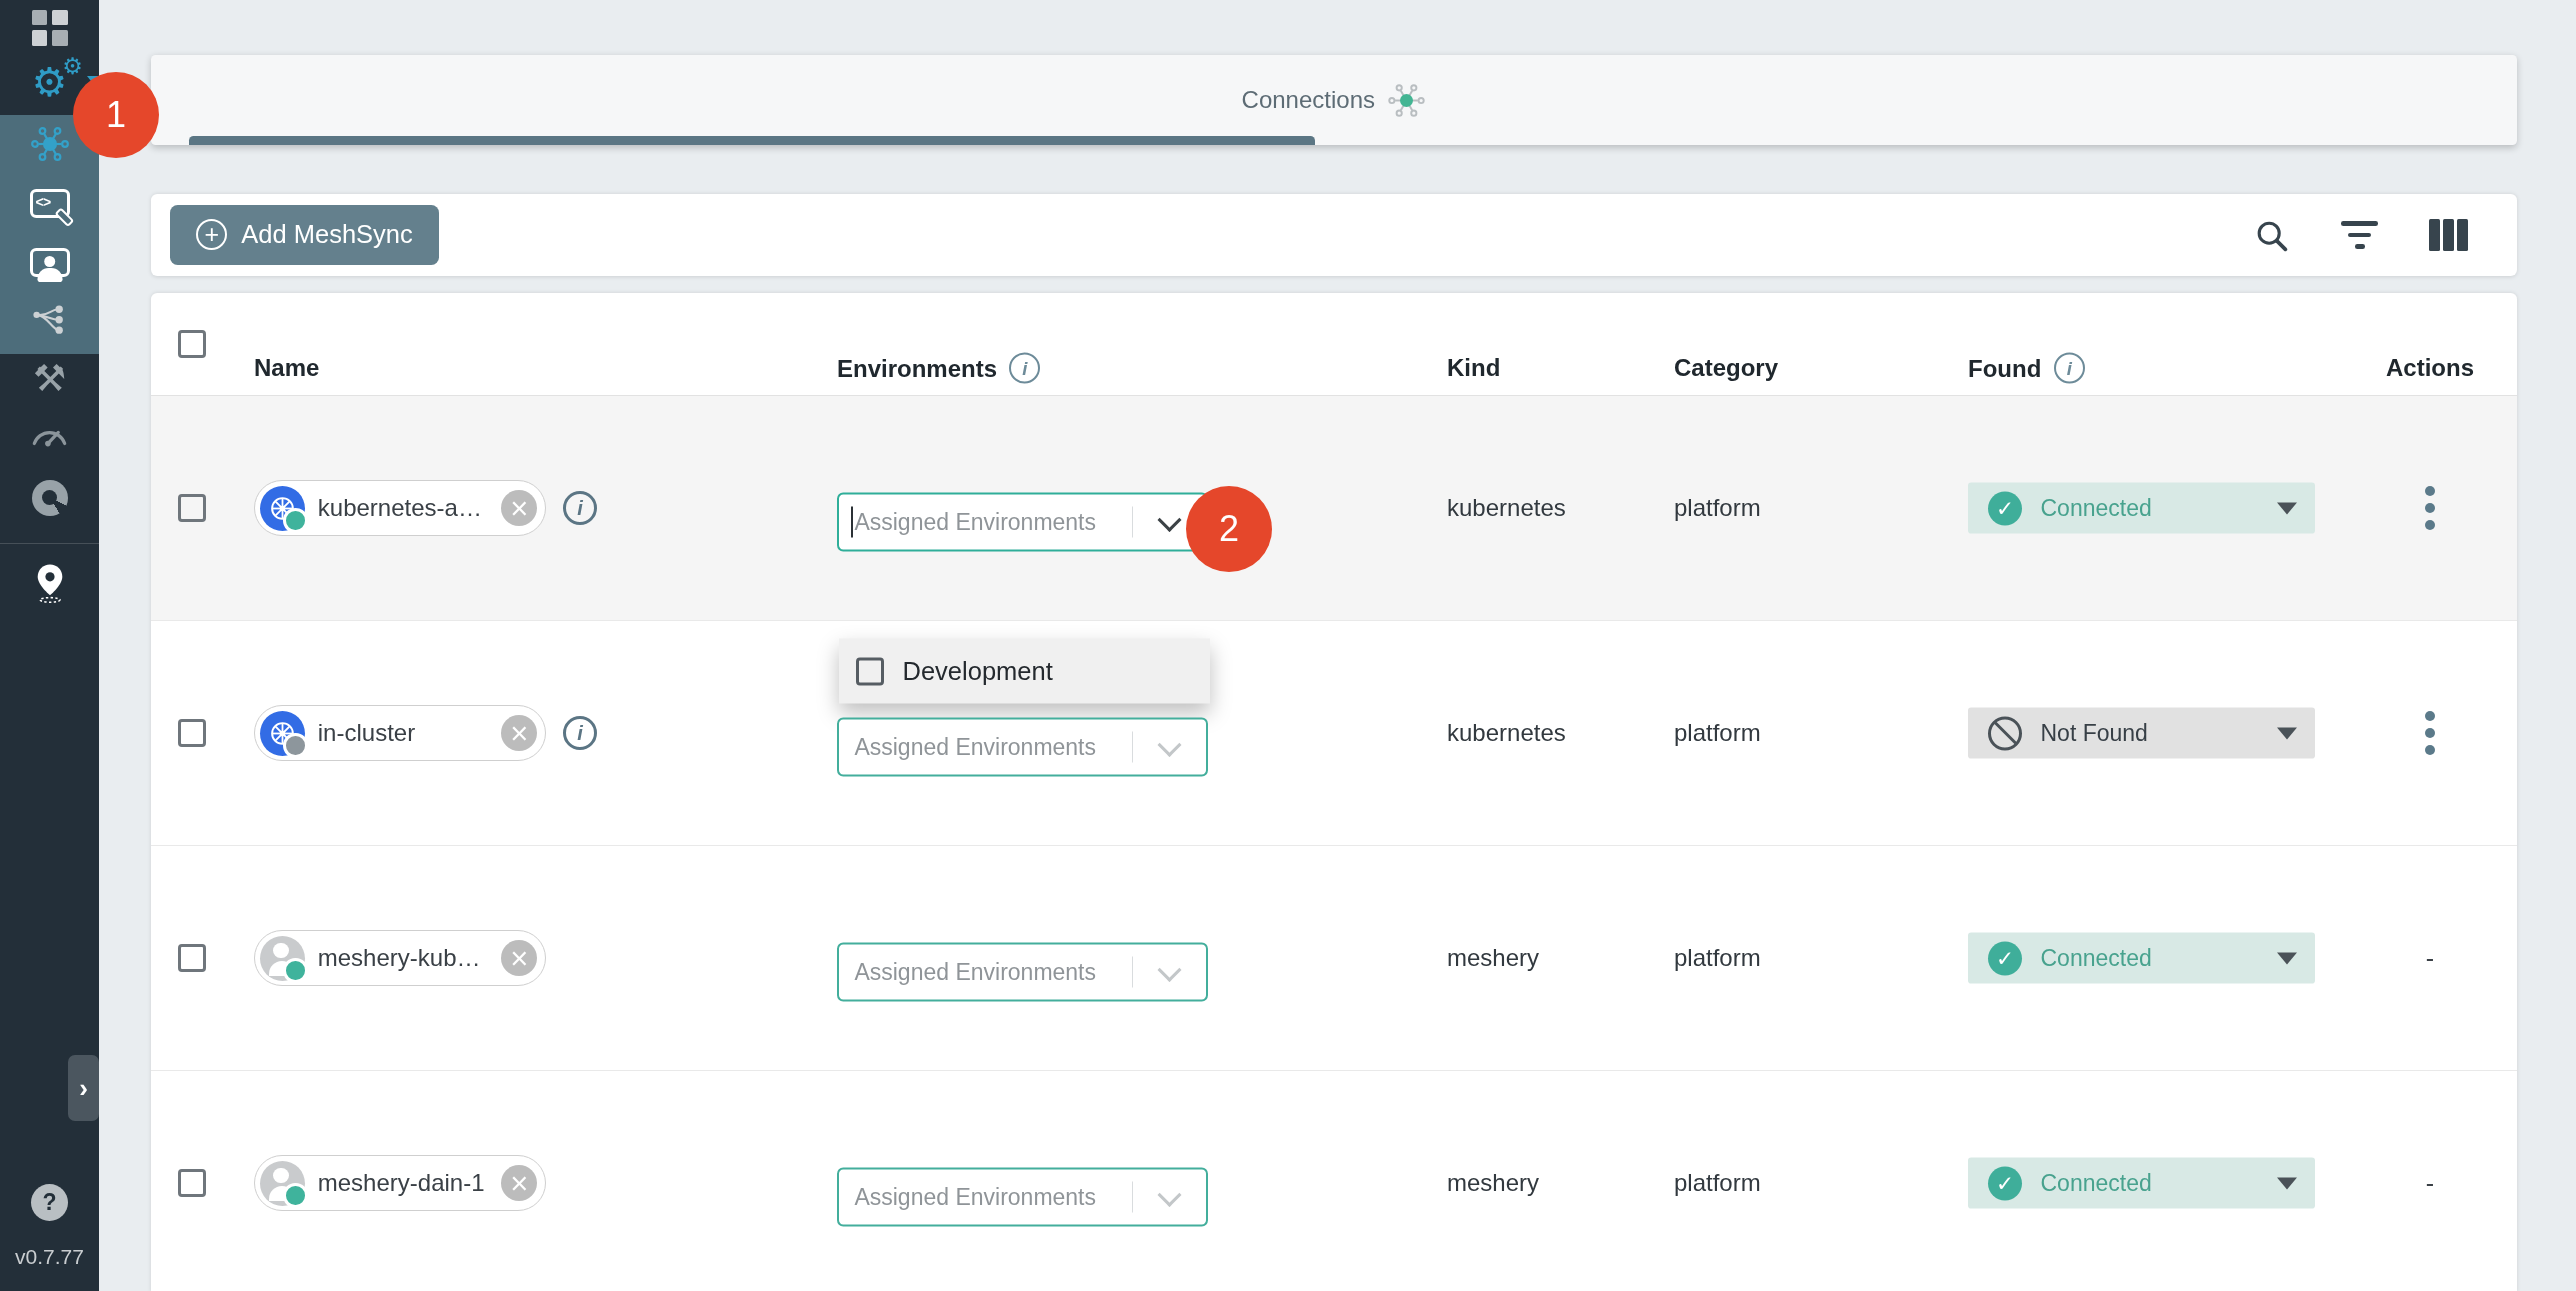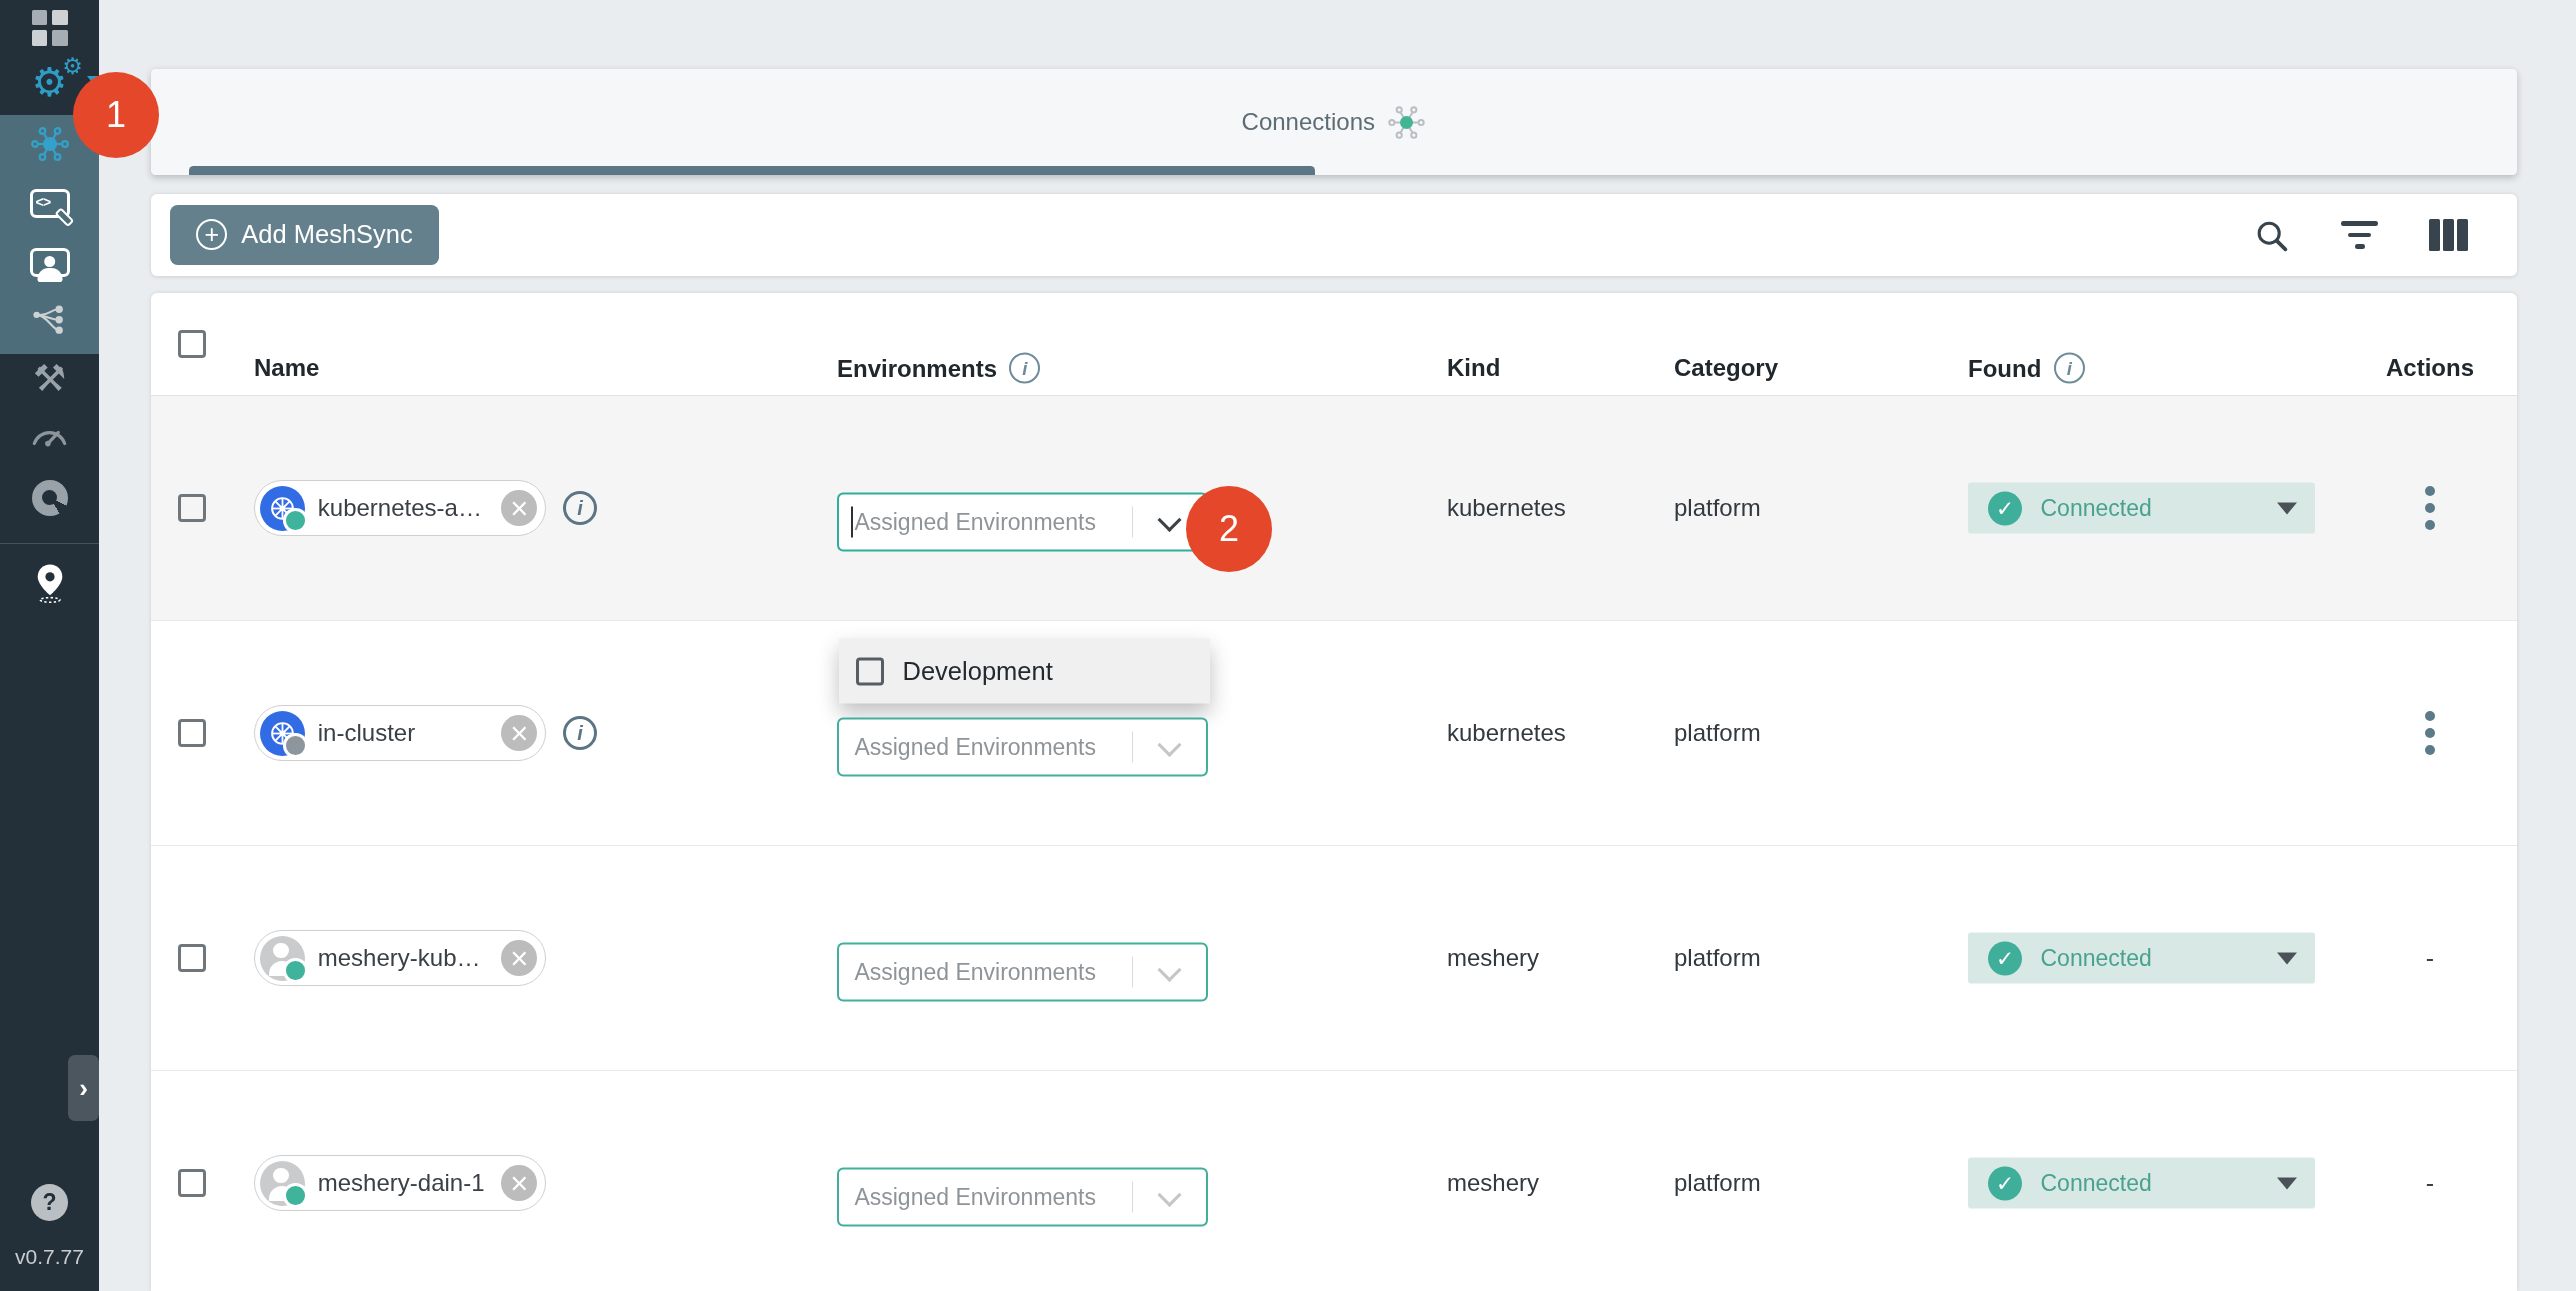--- a/index.html
+++ b/index.html
@@ -28,21 +28,21 @@
   .expand-tab{position:absolute;left:68px;top:1055px;width:31px;height:66px;background:#4b565f;border-radius:7px;display:flex;align-items:center;justify-content:center;color:#fff;font-size:26px;font-weight:bold;z-index:25;}
   .help-ic{position:absolute;left:31px;top:1184px;width:37px;height:37px;border-radius:50%;background:#b9bfc3;color:#232f39;font-weight:bold;font-size:23px;display:flex;align-items:center;justify-content:center;}
   .version{position:absolute;left:0;top:1245px;width:99px;text-align:center;color:#c9cdd0;font-size:21px;}
 
   
   .badge{position:absolute;width:86px;height:86px;border-radius:50%;background:#e5472b;color:#fff;font-size:36px;display:flex;align-items:center;justify-content:center;z-index:60;}
   .badge.b1{left:73px;top:72px;}
   .badge.b2{left:1186px;top:486px;}
 
   
-  .tabs{position:absolute;left:151px;top:69px;width:2366px;height:106px;background:#f6f7f8;border-radius:4.6px;box-shadow:0 2.3px 7.7px rgba(0,0,0,.2);display:flex;z-index:5;}
+  .tabs{position:absolute;left:151px;top:55px;width:2366px;height:90px;background:#f6f7f8;border-radius:4.6px;box-shadow:0 2.3px 7.7px rgba(0,0,0,.2);display:flex;z-index:5;}
   .tab{flex:1;display:flex;align-items:center;justify-content:center;gap:12.4px;font-size:24px;color:#5d6c75;}
   .tab.right{border-left:0.8px solid #e6e8e9;}
   .tab-underline{position:absolute;left:38px;bottom:0;width:1126px;height:9.3px;background:#5b7684;border-radius:4.6px 4.6px 0 0;}
   .spinner{width:31px;height:31px;border:5.4px dashed #45b9a0;border-radius:50%;transform:rotate(15deg);}
 
   
   .toolbar{position:absolute;left:151px;top:194px;width:2366px;height:82px;background:#fff;border-radius:6.2px;box-shadow:0 0.8px 4.6px rgba(0,0,0,.12);z-index:4;}
   .add-btn{position:absolute;left:19.3px;top:10.8px;height:60px;padding:0 26px;background:#64808d;border:none;border-radius:7.7px;color:#fff;font-size:25.5px;display:flex;align-items:center;gap:14px;font-family:inherit;cursor:pointer;}
   .plus-ic{width:31px;height:31px;border:2.3px solid #fff;border-radius:50%;display:flex;align-items:center;justify-content:center;font-size:25px;line-height:1;box-sizing:border-box;}
   .tb-icons{position:absolute;right:49px;top:0;height:100%;display:flex;align-items:center;gap:51px;}
@@ -364,20 +364,27 @@
     </span>
     <span class="cell c-env">
       <span class="envsel">
         <span class="ph">Assigned Environments</span>
         <span class="vdiv"></span>
         <span class="chev"></span>
       </span>
     </span>
     <span class="cell c-kind body-txt">kubernetes</span>
     <span class="cell c-cat body-txt">platform</span>
+    <span class="cell c-status">
+      <span class="status notfound">
+        <span class="sic-ban"></span>
+        <span>Not Found</span>
+        <span class="caret"></span>
+      </span>
+    </span>
     <span class="cell c-actions">
         <span class="kebab">
           <b></b>
           <b></b>
           <b></b>
         </span>
       </span>
   </div>
 
   <div class="row">

